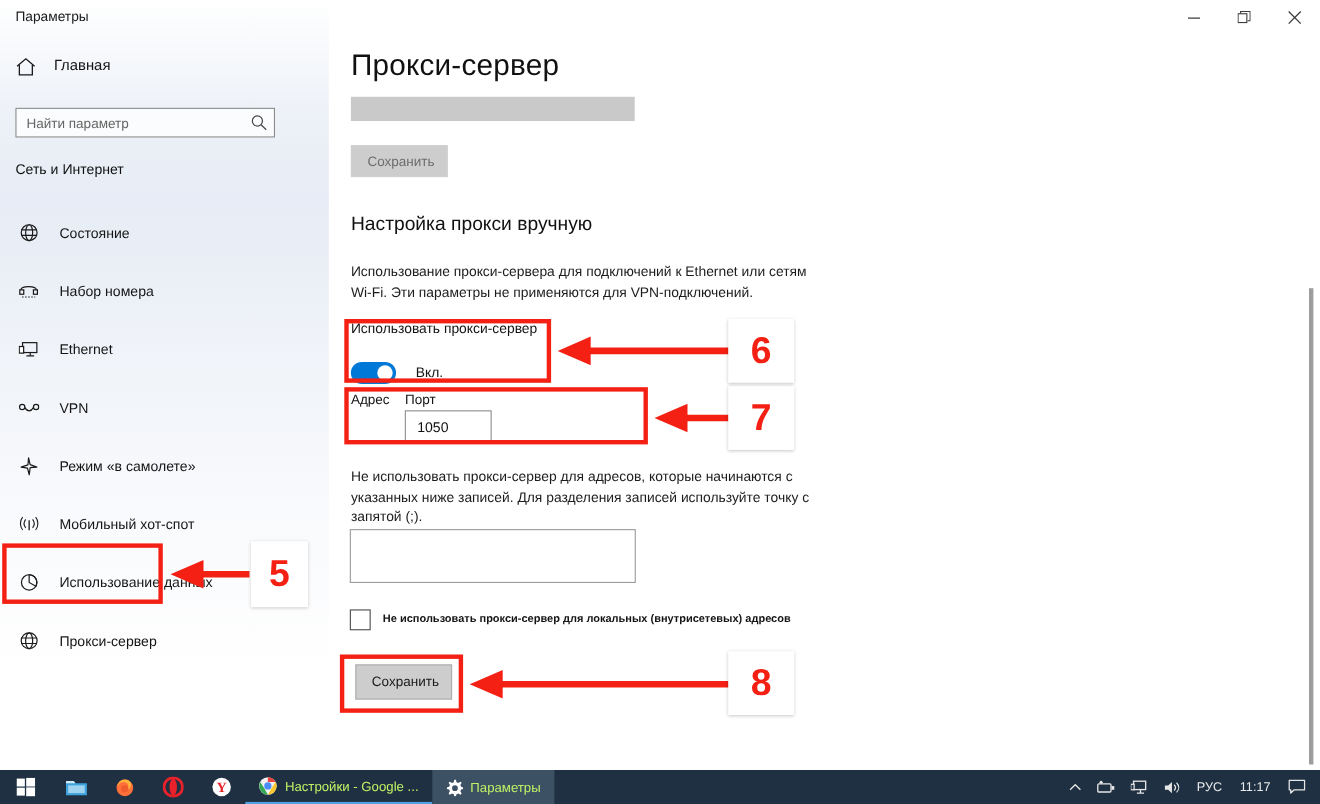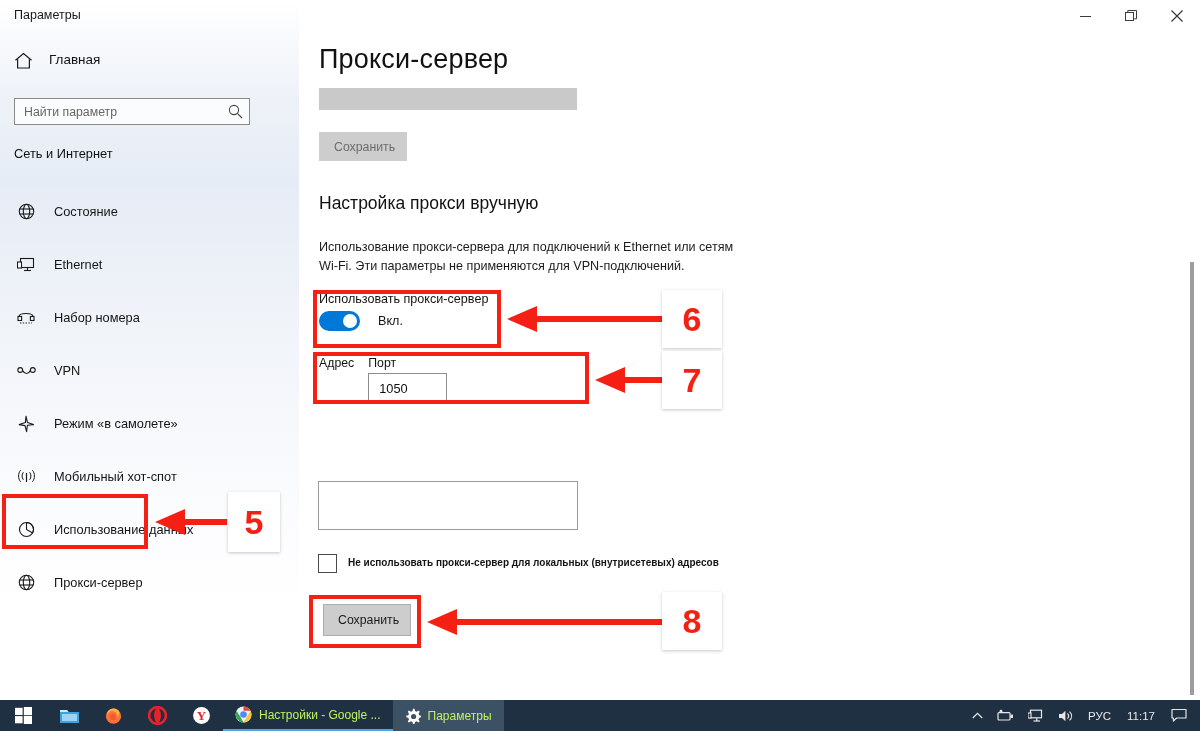--- a/index.html
+++ b/index.html
@@ -90,21 +90,21 @@
   }
   .desc {
     position: absolute; left: 20px; width: 420px;
     font-size: 12.6px; color: #1c1c1c; line-height: 18.5px;
   }
   .desc.d1 { top: 238px; }
   .desc.d2 { top: 424px; width: 425px; }
 
   .toggle-block { position: absolute; left: 20px; top: 292px; }
   .toggle-label { font-size: 12.6px; color: #141414; }
-  .toggle-row { display: flex; align-items: center; gap: 18px; margin-top: 5px; }
+  .toggle-row { display: flex; align-items: center; gap: 18px; margin-top: 23px; }
   .switch {
     width: 41px; height: 20px; border-radius: 10px; background: #0078d7;
     position: relative; cursor: default;
   }
   .switch .knob {
     position: absolute; right: 3px; top: 3px; width: 14px; height: 14px;
     border-radius: 50%; background: #ffffff;
   }
   .switch-state { font-size: 12.6px; color: #141414; }
 
@@ -250,40 +250,40 @@
             <ellipse cx="8.5" cy="8.5" rx="3.2" ry="7.2" fill="none" stroke="#1a1a1a" stroke-width="1.1"></ellipse>
             <line x1="1.5" y1="6" x2="15.5" y2="6" stroke="#1a1a1a" stroke-width="1.1"></line>
             <line x1="1.5" y1="11" x2="15.5" y2="11" stroke="#1a1a1a" stroke-width="1.1"></line>
           </svg>
         </span>
         <span class="label">Состояние</span>
       </div>
 
       <div class="navitem">
         <span class="ico">
+          <svg width="18" height="15" viewBox="0 0 18 15">
+            <path d="M2 6.5 C2 2.5 16 2.5 16 6.5" fill="none" stroke="#1a1a1a" stroke-width="1.1"></path>
+            <rect x="1" y="6.5" width="3.6" height="4" fill="none" stroke="#1a1a1a" stroke-width="1.1"></rect>
+            <rect x="13.4" y="6.5" width="3.6" height="4" fill="none" stroke="#1a1a1a" stroke-width="1.1"></rect>
+            <line x1="3" y1="13" x2="15" y2="13" stroke="#1a1a1a" stroke-width="1" stroke-dasharray="1.4 1.4"></line>
+          </svg>
+        </span>
+        <span class="label">Набор номера</span>
+      </div>
+
+      <div class="navitem">
+        <span class="ico">
           <svg width="18" height="16" viewBox="0 0 18 16">
             <rect x="3.5" y="1.5" width="13" height="9" fill="none" stroke="#1a1a1a" stroke-width="1.1"></rect>
             <line x1="7" y1="13.5" x2="14" y2="13.5" stroke="#1a1a1a" stroke-width="1.1"></line>
             <line x1="10.5" y1="10.6" x2="10.5" y2="13.5" stroke="#1a1a1a" stroke-width="1.1"></line>
             <rect x="0.5" y="5" width="4" height="6" fill="#fff" stroke="#1a1a1a" stroke-width="1.1"></rect>
           </svg>
         </span>
         <span class="label">Ethernet</span>
-      </div>
-
-      <div class="navitem">
-        <span class="ico">
-          <svg width="18" height="15" viewBox="0 0 18 15">
-            <path d="M2 6.5 C2 2.5 16 2.5 16 6.5" fill="none" stroke="#1a1a1a" stroke-width="1.1"></path>
-            <rect x="1" y="6.5" width="3.6" height="4" fill="none" stroke="#1a1a1a" stroke-width="1.1"></rect>
-            <rect x="13.4" y="6.5" width="3.6" height="4" fill="none" stroke="#1a1a1a" stroke-width="1.1"></rect>
-            <line x1="3" y1="13" x2="15" y2="13" stroke="#1a1a1a" stroke-width="1" stroke-dasharray="1.4 1.4"></line>
-          </svg>
-        </span>
-        <span class="label">Набор номера</span>
       </div>
 
       <div class="navitem">
         <span class="ico">
           <svg width="19" height="14" viewBox="0 0 19 14">
             <circle cx="3.2" cy="6" r="2.4" fill="none" stroke="#1a1a1a" stroke-width="1.1"></circle>
             <circle cx="15.8" cy="6" r="2.4" fill="none" stroke="#1a1a1a" stroke-width="1.1"></circle>
             <path d="M5.6 6.6 C8 10.5 11 10.5 13.4 6.6" fill="none" stroke="#1a1a1a" stroke-width="1.1"></path>
           </svg>
         </span>
@@ -364,20 +364,21 @@
         <div class="flabel">Адрес</div>
       </div>
       <div class="field port">
         <div class="flabel">Порт</div>
         <div class="fbox">
           <input type="text" value="1050" style="">
         </div>
       </div>
     </div>
 
+    <div class="desc d2">Не использовать прокси-сервер для адресов, которые начинаются с указанных ниже записей. Для разделения записей используйте точку с запятой (;).</div>
 
     <div class="exception-box">
       <textarea placeholder="" style=""></textarea>
     </div>
 
     <div class="check-row">
       <div class="checkbox"></div>
       <div class="check-label">Не использовать прокси-сервер для локальных (внутрисетевых) адресов</div>
     </div>
 

